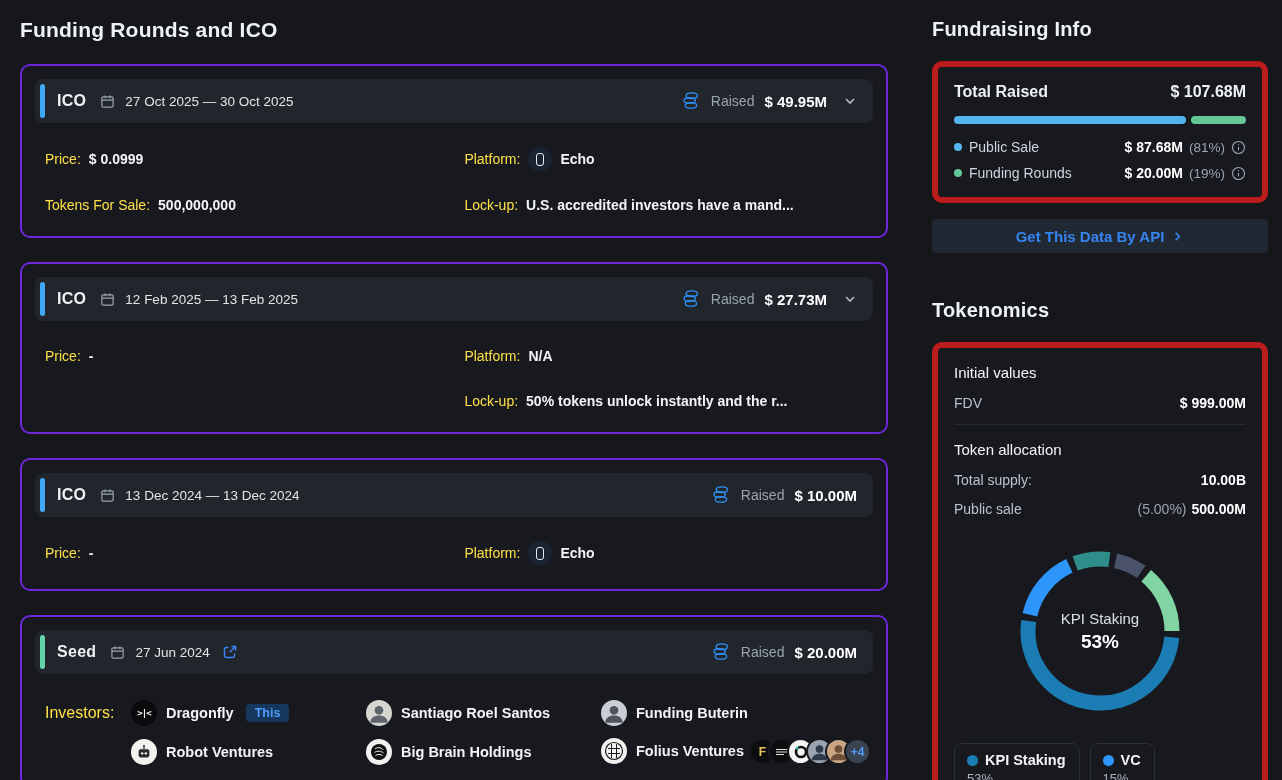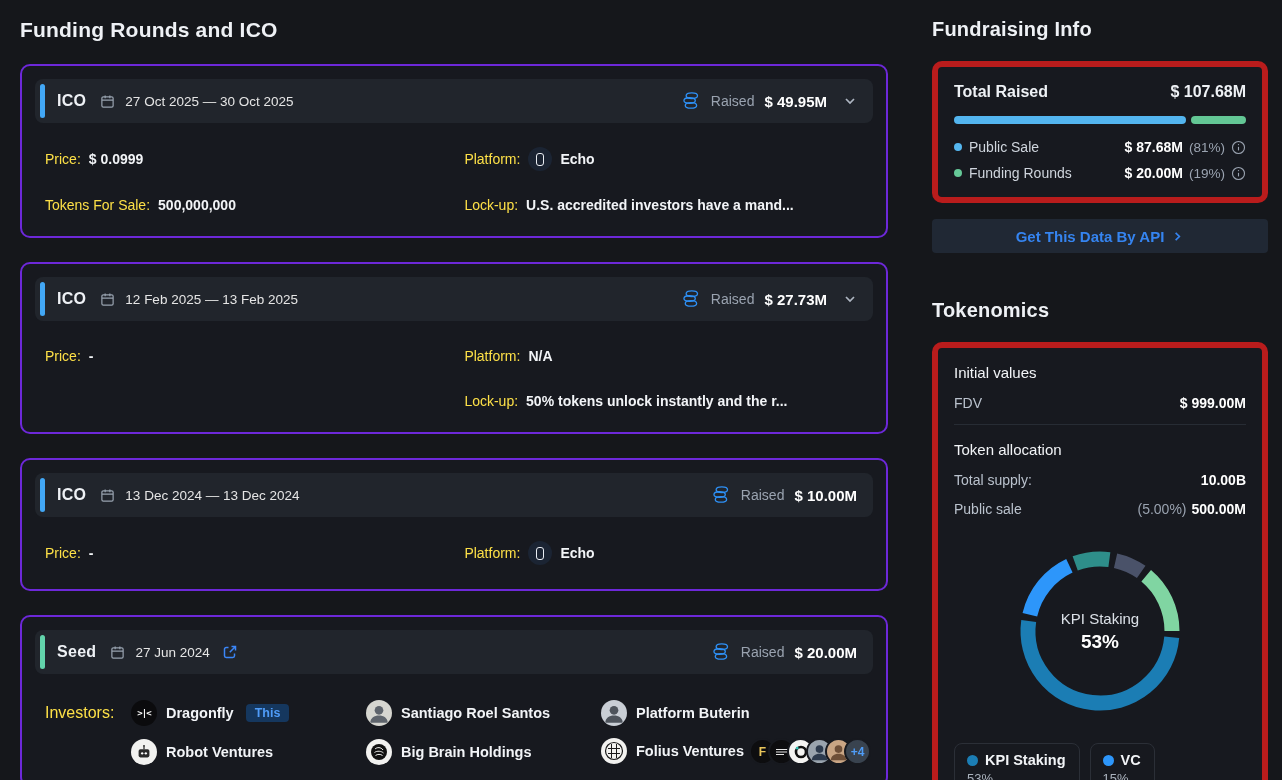--- a/index.html
+++ b/index.html
@@ -268,21 +268,21 @@
             <span>Santiago Roel Santos</span>
           </div>
 
           <div class="inv">
             <span class="logo-circle avatar-ph" style="background:#c9ced5;">
               <svg width="26" height="26" viewBox="0 0 24 24" fill="#4e545c">
                   <circle cx="12" cy="9.5" r="4"></circle>
                   <path d="M4 21c0-4.2 3.7-6.6 8-6.6s8 2.4 8 6.6z"></path>
                 </svg>
             </span>
-            <span>Platform Buterin</span>
+            <span>Funding Buterin</span>
           </div>
 
           <span></span>
 
           <div class="inv">
             <span class="logo-circle logo-white">
               <svg width="18" height="18" viewBox="0 0 20 20" fill="none">
                   <rect x="4" y="7" width="12" height="9" rx="2" fill="#2a2a2a"></rect>
                   <circle cx="8" cy="11.5" r="1.3" fill="#fff"></circle>
                   <circle cx="12" cy="11.5" r="1.3" fill="#fff"></circle>

